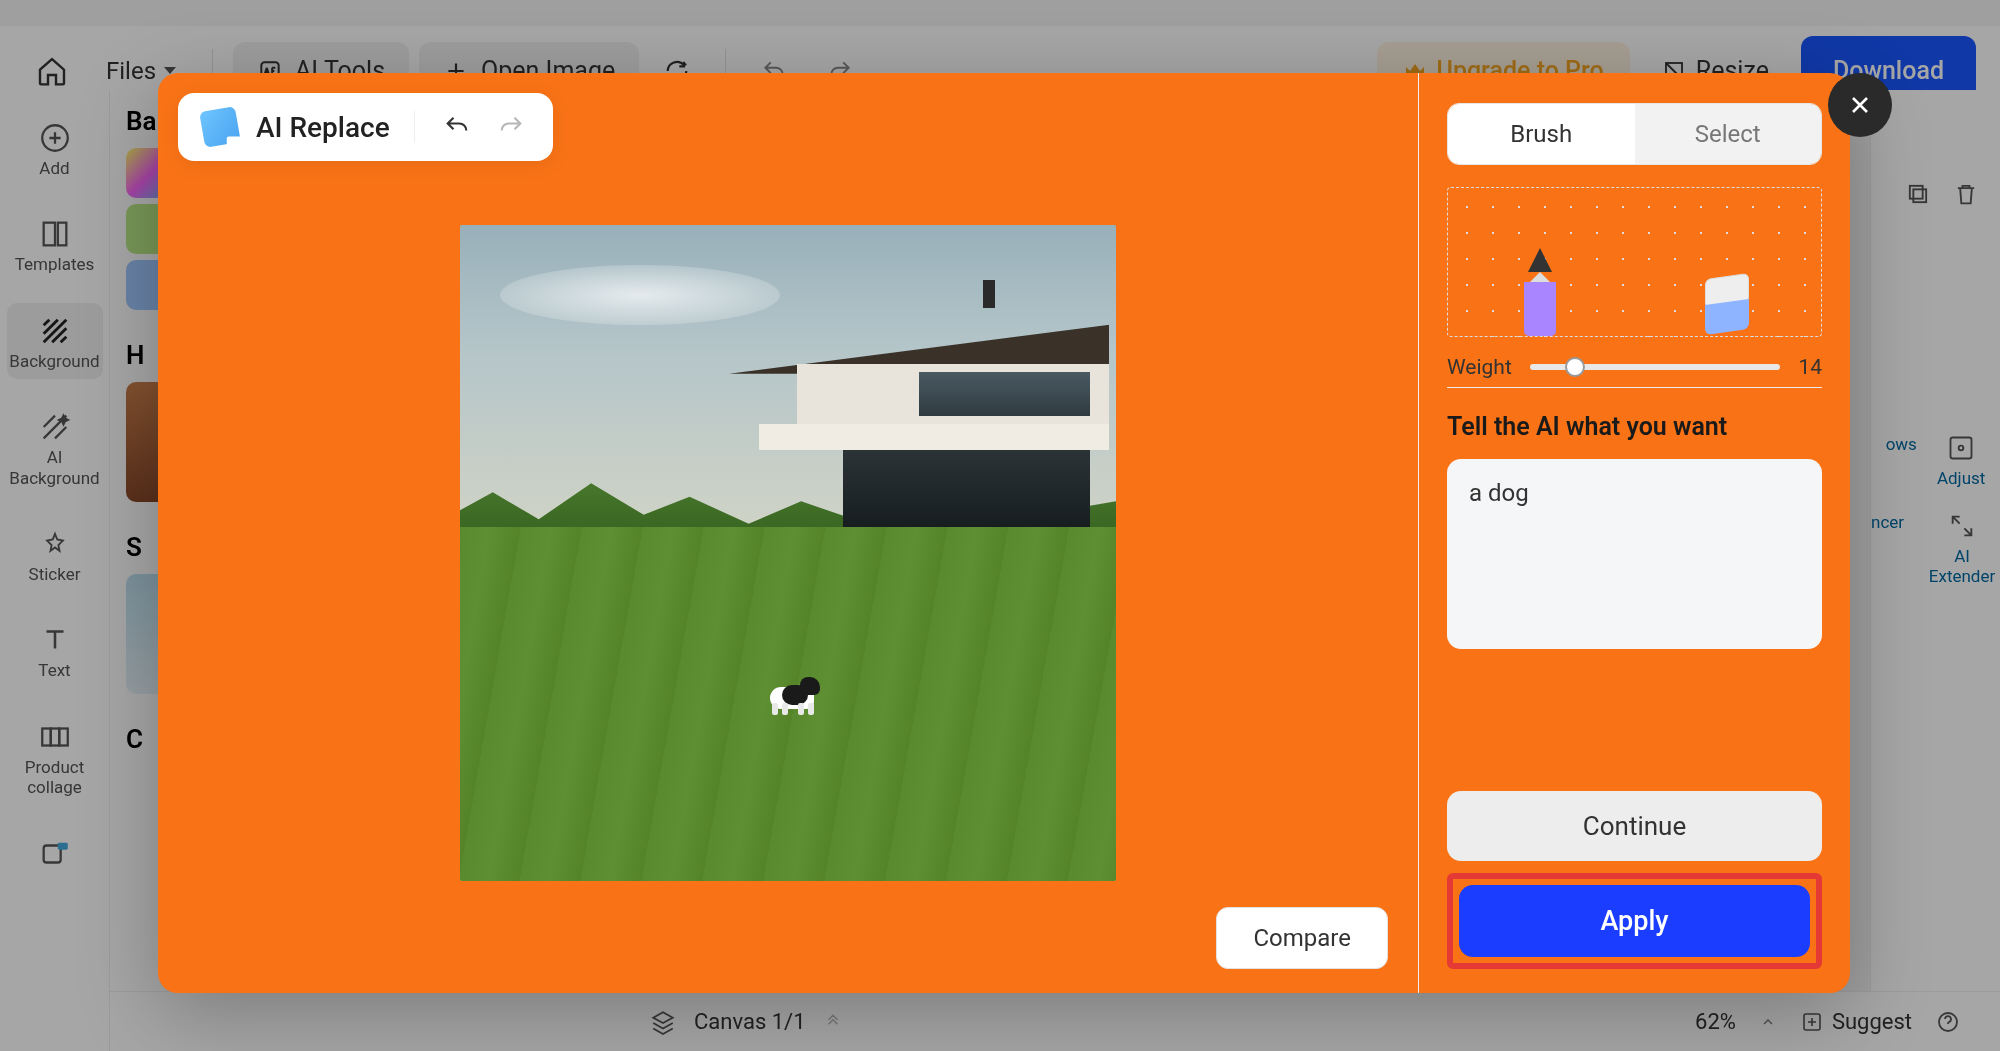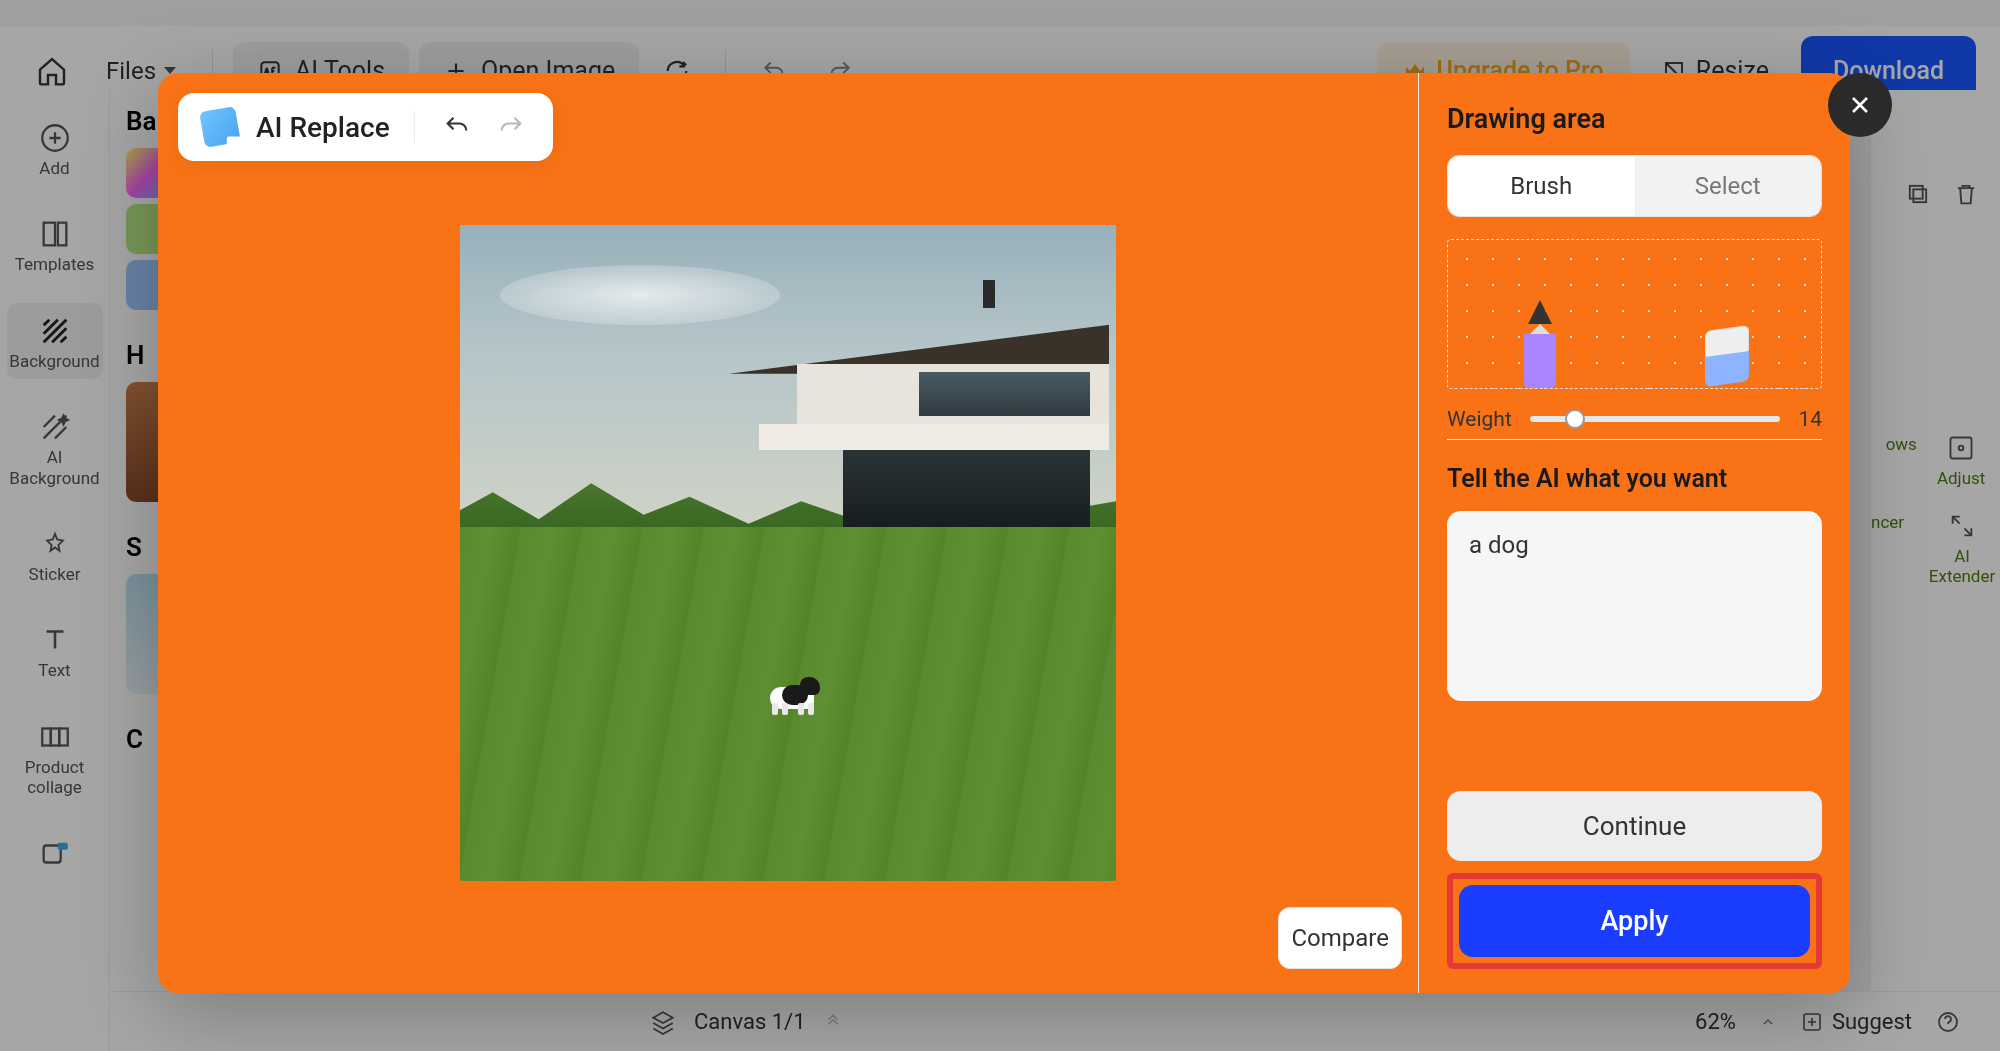--- a/index.html
+++ b/index.html
@@ -28,21 +28,21 @@
 
 .left-panel { position: absolute; left: 110px; top: 90px; width: 260px; bottom: 60px; background: #fff; border-right: 1px solid #eee; padding: 16px; }
 .lp-heading { font-size: 26px; font-weight: 600; color: #000; margin-bottom: 12px; }
 .swatch-row { display: flex; gap: 10px; margin-bottom: 6px; }
 .swatch { width: 50px; height: 50px; border-radius: 10px; }
 
 .bottombar { position: absolute; left: 110px; right: 0; bottom: 0; height: 60px; background: #fff; border-top: 1px solid #eee; display: flex; align-items: center; padding: 0 540px 0 540px; gap: 18px; font-size: 22px; color: #333; }
 .bottombar .bb-right { position: absolute; right: 40px; display: flex; align-items: center; gap: 24px; }
 
 .right-tools { position: absolute; right: 0; top: 90px; width: 130px; bottom: 60px; background: #fff; border-left: 1px solid #eee; display: flex; flex-direction: column; align-items: center; padding-top: 100px; gap: 24px; }
-.rt-item { display: flex; flex-direction: column; align-items: center; font-size: 17px; color: #4d7c0f; gap: 6px; text-align: center; }
+.rt-item { display: flex; flex-direction: column; align-items: center; font-size: 17px; color: #0369a1; gap: 6px; text-align: center; }
 
 
 .modal { position: absolute; left: 158px; top: 73px; right: 150px; height: 920px; background: #f97316; border-radius: 20px; z-index: 10; display: flex; box-shadow: 0 20px 80px rgba(0,0,0,0.25); overflow: hidden; }
 .modal-close { position: absolute; right: 108px; top: 73px; width: 64px; height: 64px; border-radius: 50%; background: #2a2a2a; display: flex; align-items: center; justify-content: center; z-index: 11; cursor: pointer; }
 .modal-close svg { stroke: #fff; }
 
 .modal-left { flex: 1; position: relative; display: flex; align-items: center; justify-content: center; }
 .modal-toolbar { position: absolute; left: 20px; top: 20px; background: #fff; border-radius: 16px; box-shadow: 0 4px 20px rgba(0,0,0,0.08); display: flex; align-items: center; padding: 16px 24px; gap: 18px; }
 .eraser-icon { width: 36px; height: 36px; background: linear-gradient(135deg, #6ec5ff, #4aa3f0); border-radius: 6px; transform: rotate(-10deg); position: relative; }
 .eraser-icon::after { content: ''; position: absolute; right: -4px; bottom: -4px; width: 18px; height: 10px; background: #fff; border-radius: 2px; transform: rotate(10deg); }
@@ -61,21 +61,21 @@
 .house-upper-glass { position: absolute; top: 68px; left: 50%; right: 5%; height: 44px; background: linear-gradient(to bottom, #4a5a62, #2f3a40); }
 .house-overhang { position: absolute; top: 120px; left: 8%; right: 0; height: 26px; background: #f0ece4; }
 .house-lower-glass { position: absolute; top: 146px; left: 30%; right: 5%; height: 90px; background: linear-gradient(to bottom, #2a3336, #141a1c); }
 .chimney { position: absolute; top: -24px; right: 30%; width: 12px; height: 28px; background: #2a2a2a; }
 .dog { position: absolute; top: 68%; left: 46%; width: 64px; height: 44px; }
 .dog-body { position: absolute; top: 16px; left: 8px; width: 44px; height: 22px; background: #fff; border-radius: 12px 8px 8px 12px; }
 .dog-spot { position: absolute; top: 14px; left: 20px; width: 26px; height: 20px; background: #1a1a1a; border-radius: 10px; }
 .dog-head { position: absolute; top: 6px; left: 38px; width: 20px; height: 18px; background: #1a1a1a; border-radius: 8px 10px 6px 6px; }
 .dog-leg { position: absolute; bottom: 0; width: 6px; height: 12px; background: #e8e8e8; border-radius: 2px; }
 
-.compare-btn { position: absolute; right: 16px; bottom: 24px; padding: 16px 12px; border: 1px solid #e2e2e2; border-radius: 12px; font-size: 24px; color: #333; background: #fff; cursor: pointer; }
+.compare-btn { position: absolute; right: 30px; bottom: 24px; padding: 16px 36px; border: 1px solid #e2e2e2; border-radius: 12px; font-size: 24px; color: #333; background: #fff; cursor: pointer; }
 
 .modal-right { width: 432px; border-left: 1px solid #f0f0f0; padding: 30px 28px 24px 28px; display: flex; flex-direction: column; }
 .mr-title { font-size: 27px; font-weight: 600; color: #1a1a1a; margin-bottom: 20px; }
 .seg-control { display: flex; border: 1px solid #e5e5e5; border-radius: 12px; overflow: hidden; margin-bottom: 22px; }
 .seg-btn { flex: 1; padding: 16px; text-align: center; font-size: 24px; color: #333; cursor: pointer; }
 .seg-btn.active { background: #fff; }
 .seg-btn.inactive { background: #f2f2f2; color: #777; }
 .tool-grid { border: 1px dashed #ddd; border-radius: 4px; height: 150px; background-image: radial-gradient(#ddd 1px, transparent 1px); background-size: 26px 26px; background-position: 6px 6px; display: flex; align-items: flex-end; justify-content: space-around; padding-bottom: 0; margin-bottom: 18px; }
 .pencil-tool { width: 44px; height: 88px; position: relative; }
 .pencil-tip { width: 0; height: 0; border-left: 12px solid transparent; border-right: 12px solid transparent; border-bottom: 24px solid #333; position: absolute; top: 0; left: 10px; }
@@ -359,21 +359,20 @@
         <div class="dog-leg" style="left:46px"></div>
       </div>
     </div>
 
     <div class="compare-btn">
       <span>Compare</span>
     </div>
   </div>
 
   <div class="modal-right">
-    <div class="mr-title">Drawing area</div>
     <div class="seg-control">
       <div class="seg-btn active"><span>Brush</span></div>
       <div class="seg-btn inactive"><span>Select</span></div>
     </div>
     <div class="tool-grid">
       <div class="pencil-tool">
         <div class="pencil-tip"></div>
         <div class="pencil-body"></div>
       </div>
       <div class="eraser-tool">

